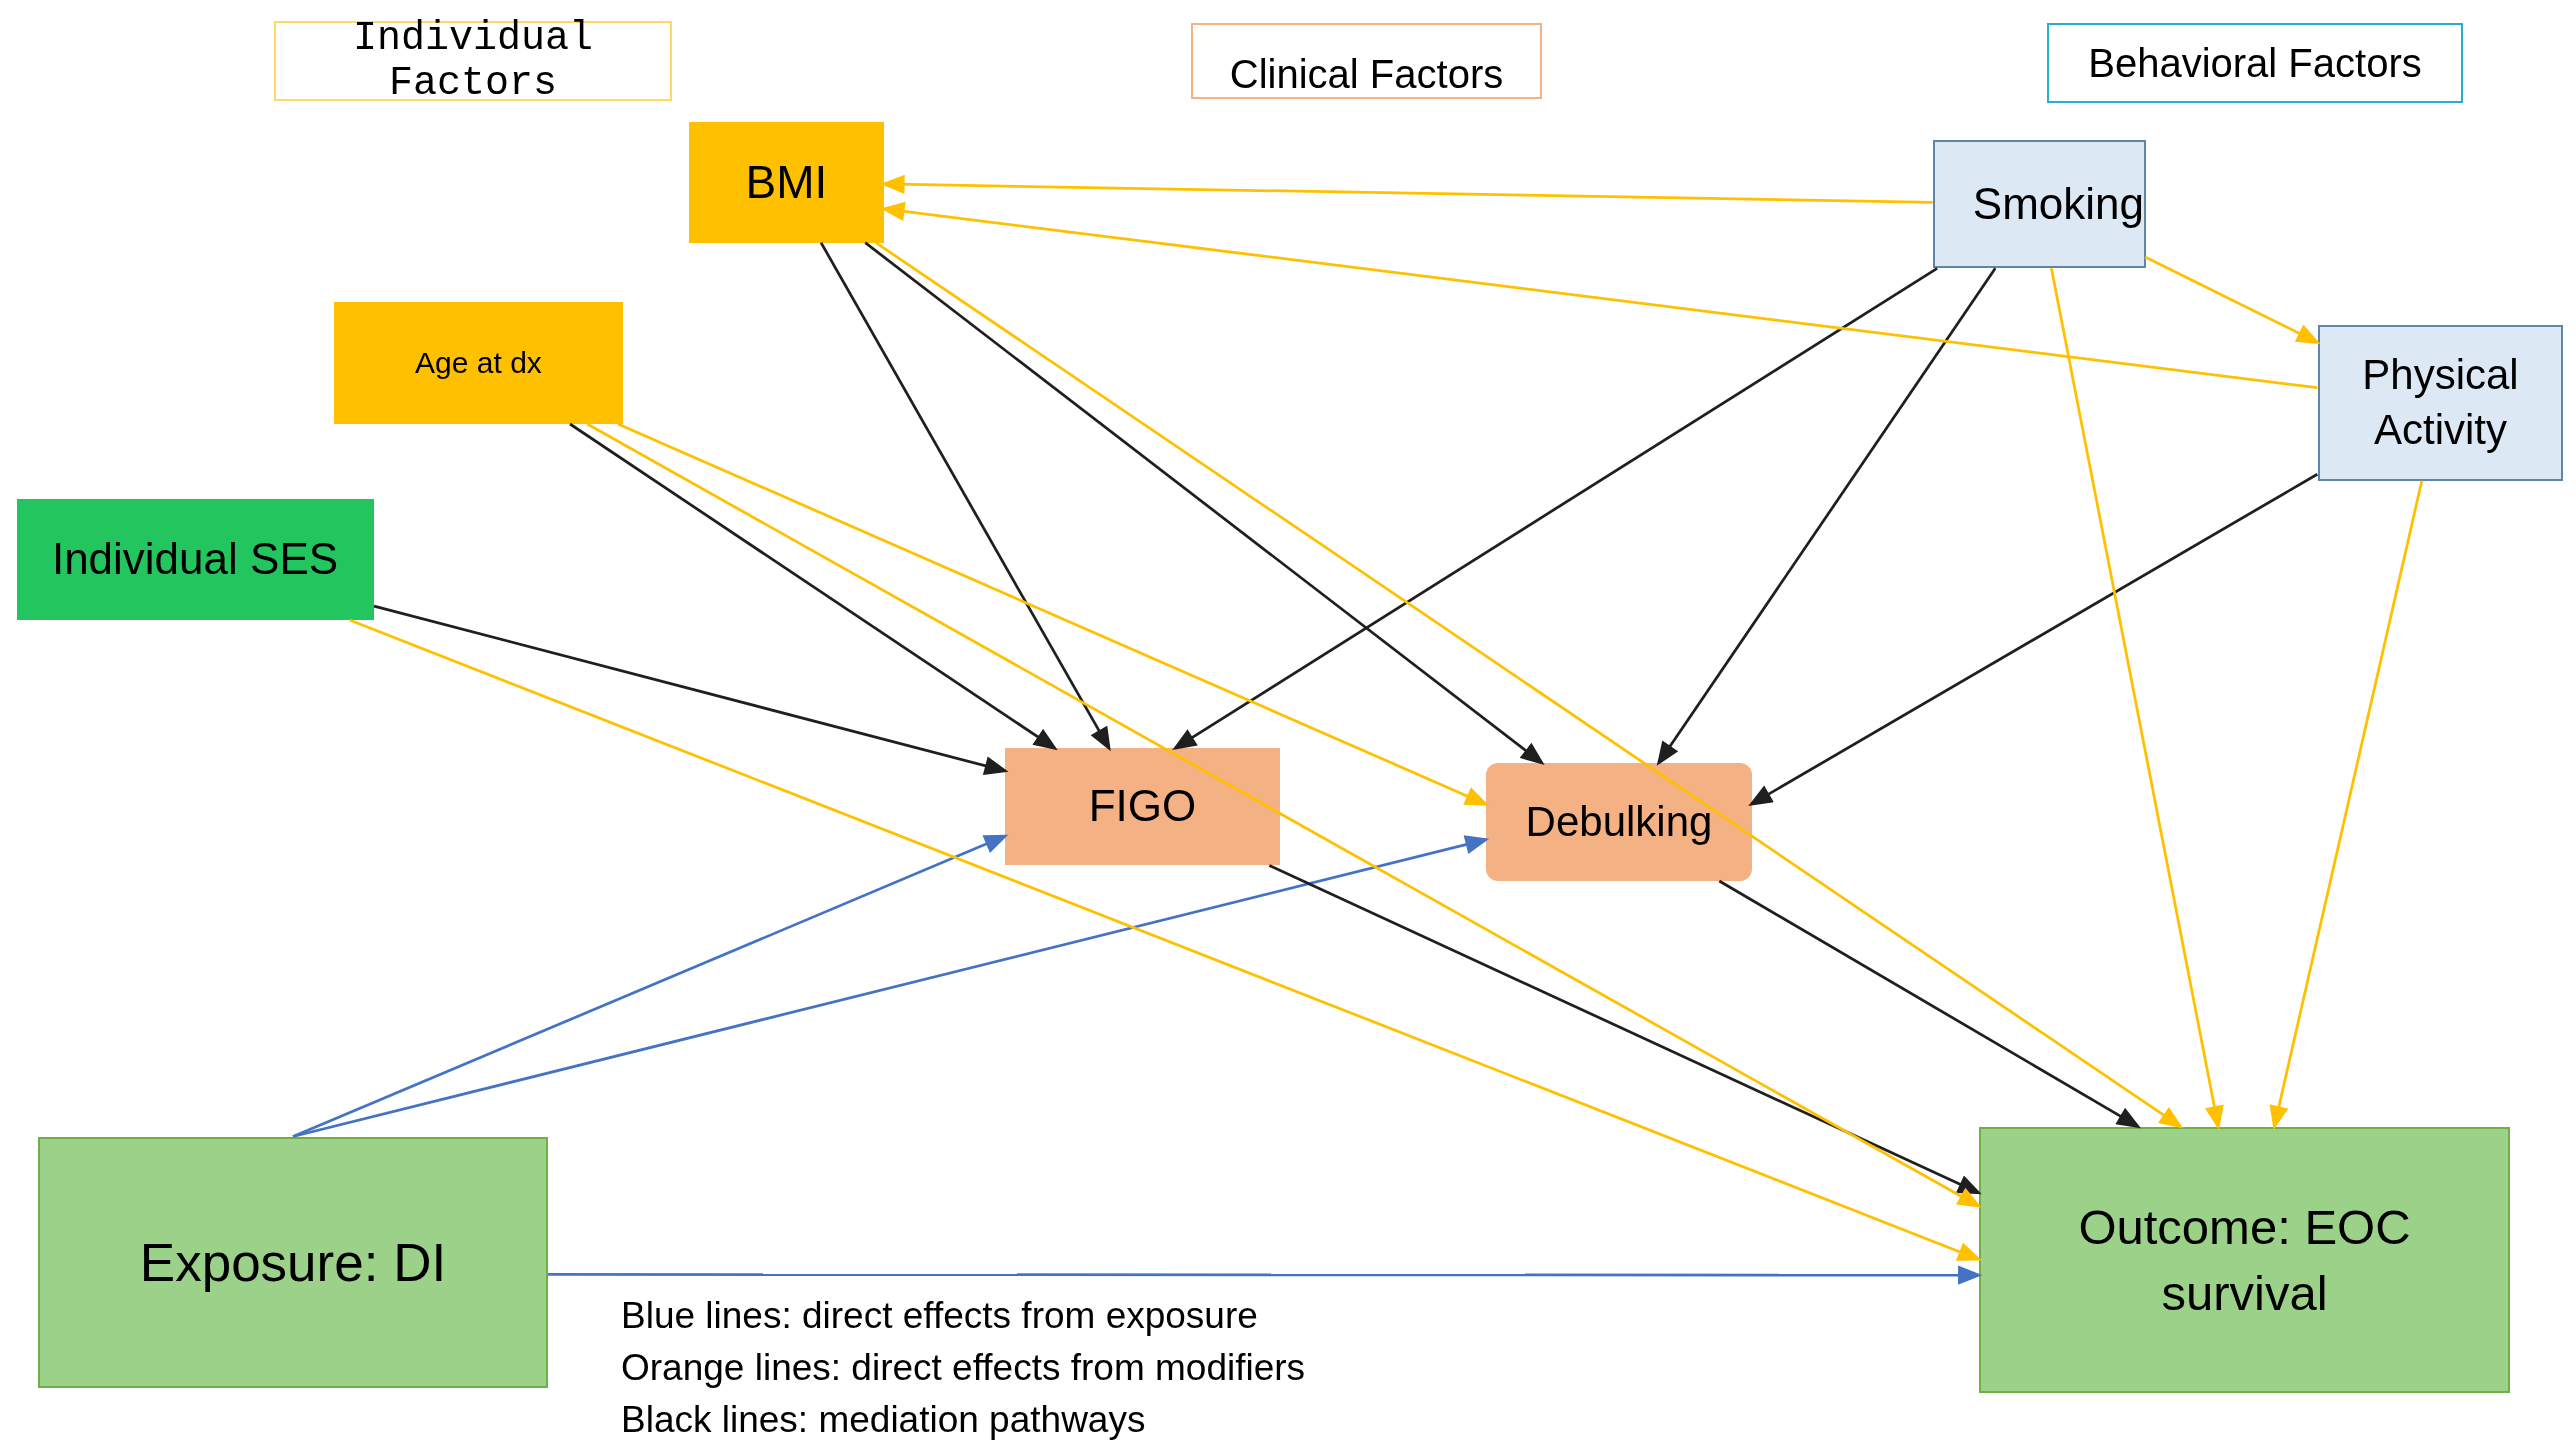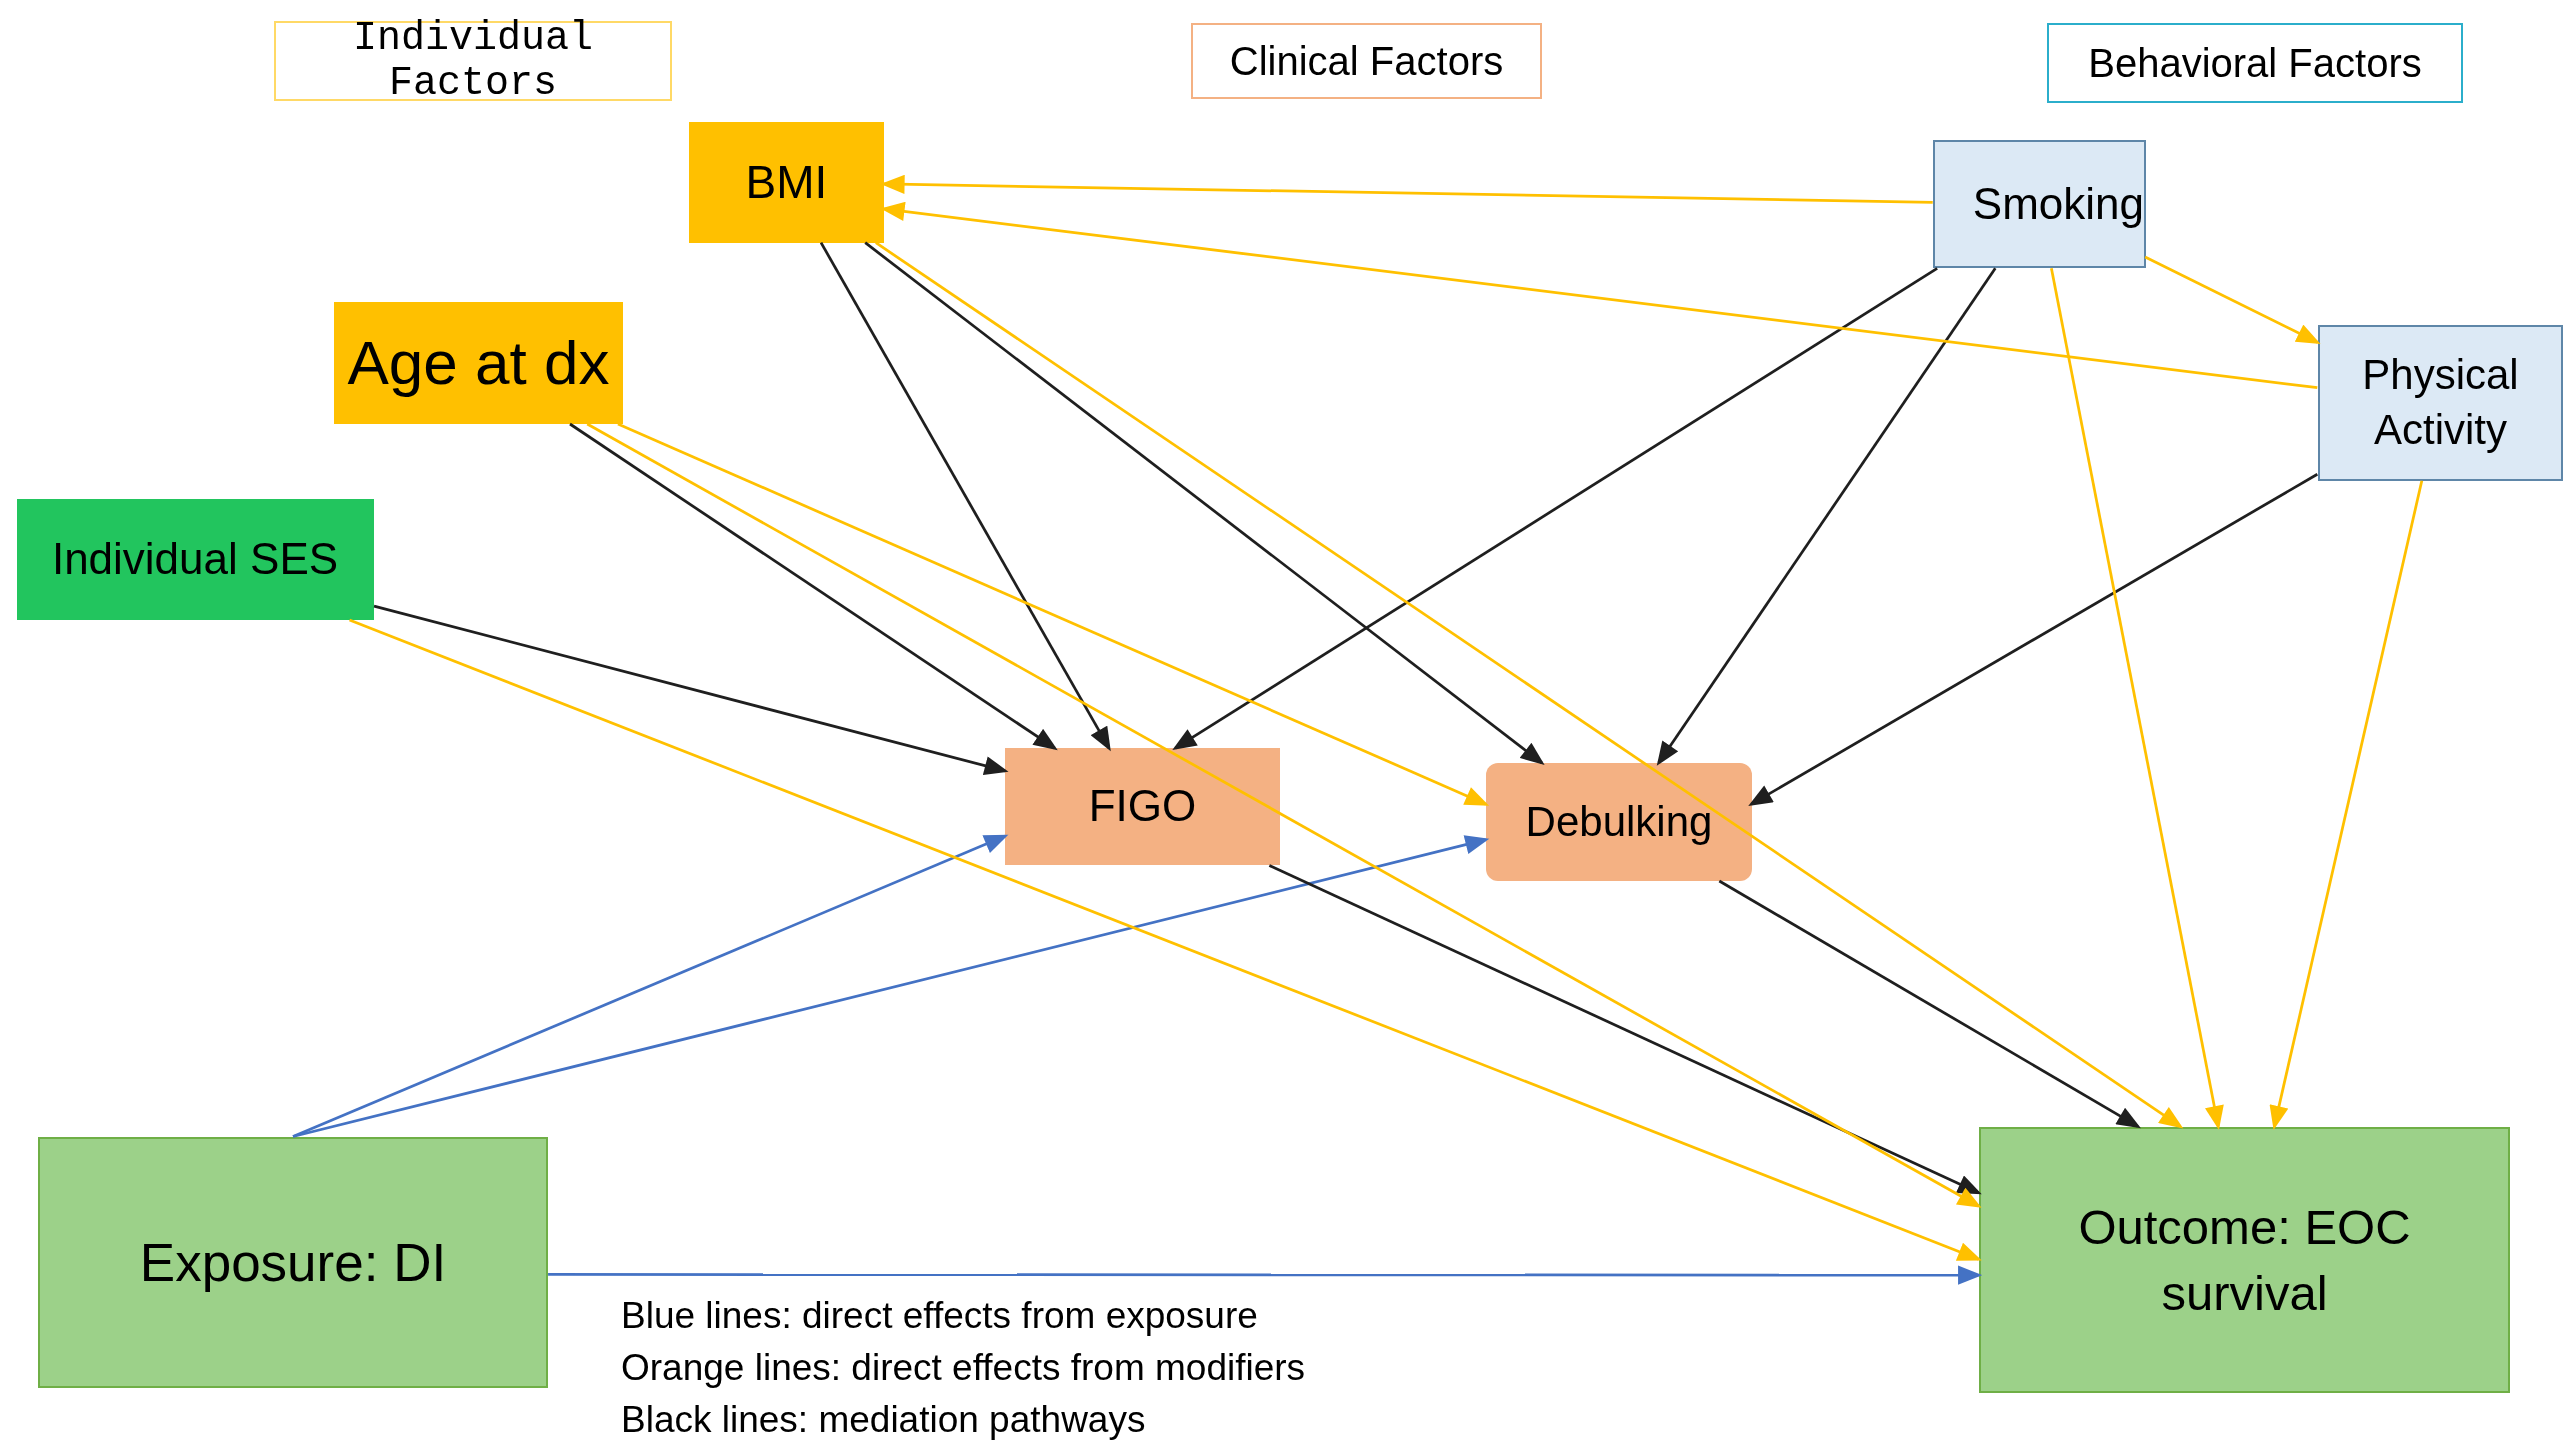--- a/index.html
+++ b/index.html
@@ -15,40 +15,40 @@
     position:absolute;display:flex;align-items:center;justify-content:center;
     background:#ffffff;border:2.7px solid #ccc;box-sizing:border-box;
     font-size:40px;text-align:center;
   }
   .boxed{border:2.7px solid transparent;}
   
   #n-hdr-individual{left:274px;top:21px;width:398px;height:80px;font-family:Liberation Mono, monospace;}
   #n-hdr-clinical{left:1191px;top:23px;width:351px;height:76px;}
   #n-hdr-behavioral{left:2047px;top:23px;width:416px;height:80px;}
   #n-bmi{left:689px;top:122px;width:195px;height:121px;font-size:46px;}
-  #n-age{left:334px;top:302px;width:289px;height:122px;font-size:62px;}
+  #n-age{left:334px;top:302px;width:289px;height:122px;font-size:30px;}
   #n-ses{left:16.5px;top:499px;width:357px;height:121px;font-size:44px;}
   #n-smoking{left:1933px;top:140px;width:213px;height:128px;font-size:44px;justify-content:flex-end;}
   #n-pa{left:2318px;top:325px;width:245px;height:156px;font-size:42px;line-height:1.3;padding:0 27.5px;}
   #n-figo{left:1005px;top:748px;width:275px;height:117px;font-size:44px;}
   #n-debulking{left:1486px;top:763px;width:266px;height:118px;font-size:42px;}
   #n-exposure{left:38px;top:1137px;width:510px;height:251px;font-size:53px;}
   #n-outcome{left:1979px;top:1127px;width:531px;height:266px;font-size:49px;line-height:1.35;padding:0 76px;}
   #edge-layer{position:absolute;left:0;top:0;pointer-events:none;}
   .legend{position:absolute;left:621px;top:1290px;font-size:37px;line-height:52px;}
 </style>
 </head>
 <body>
 
 <div id="canvas">
 
   <div class="hdr" id="n-hdr-individual" style="border-color: rgb(255, 217, 102);">
     <span>Individual Factors</span>
   </div>
-  <div class="hdr" id="n-hdr-clinical" style="border-color: rgb(244, 177, 131);">
+  <div class="hdr" id="n-hdr-clinical" style="border-color: rgb(244, 177, 131); align-items: flex-end;">
     <span>Clinical Factors</span>
   </div>
   <div class="hdr" id="n-hdr-behavioral" style="border-color: rgb(43, 174, 203);">
     <span>Behavioral Factors</span>
   </div>
 
   <div class="node" id="n-bmi" style="background: rgb(255, 192, 0);">
     <span>BMI</span>
   </div>
   <div class="node" id="n-age" style="background: rgb(255, 192, 0);">

